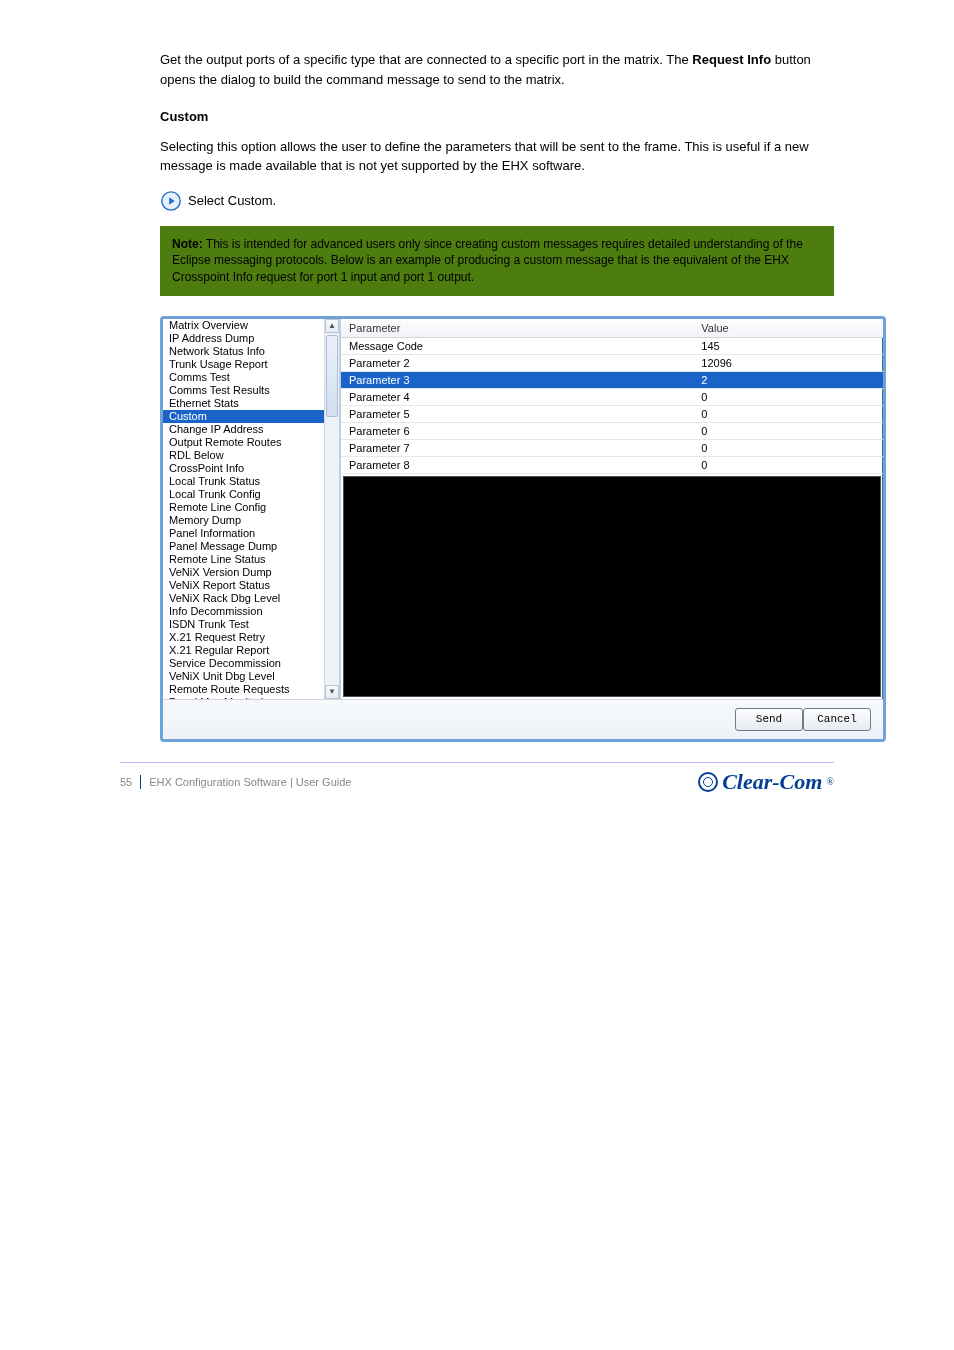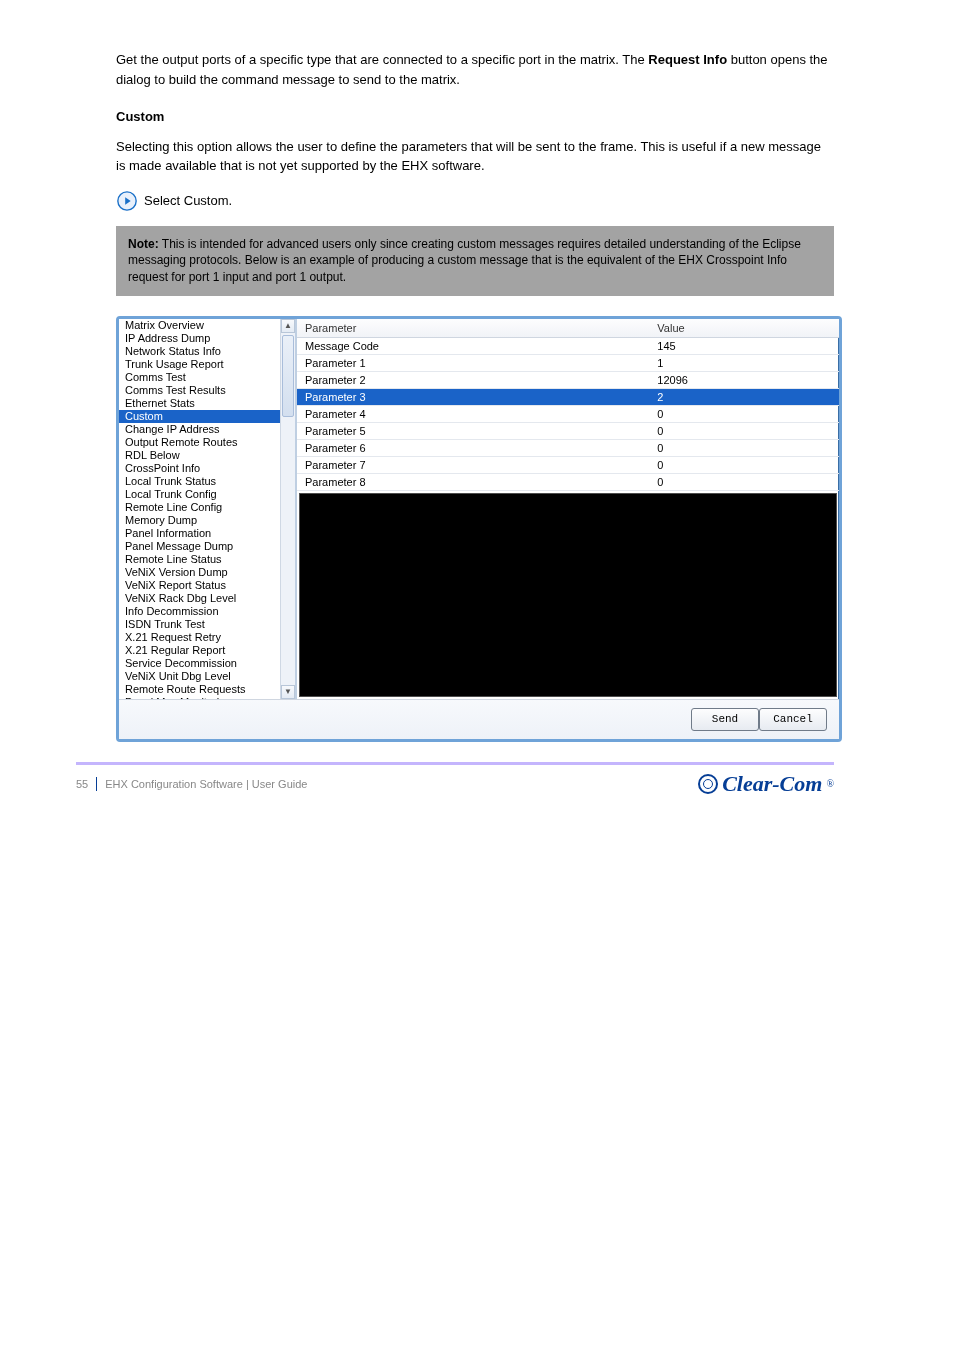--- a/index.html
+++ b/index.html
@@ -5,21 +5,21 @@
   body {
     margin: 0;
     padding: 0;
     font-family: Arial, sans-serif;
     font-size: 13px;
     background: #fff;
     color: #000;
     width: 954px;
   }
   .page {
-    padding: 40px 120px 30px 76px;
+    padding: 40px 120px 30px 120px;
   }
   .content {
     margin-left: 40px;
   }
   .para {
     line-height: 1.5;
     margin: 10px 0;
   }
   .bold { font-weight: bold; }
   .bullet-icon {
@@ -28,21 +28,21 @@
     height: 22px;
     vertical-align: middle;
     margin-right: 6px;
   }
   .bullet-line {
     display: flex;
     align-items: center;
     margin: 14px 0;
   }
   .note-box {
-    background: #a3a3a3;
+    background: #4d7c0f;
     padding: 10px 12px;
     margin: 14px 0;
     font-size: 12px;
     line-height: 1.4;
   }
   .screenshot-wrap {
     margin: 20px 0;
   }
   .dialog {
     width: 720px;
@@ -191,21 +191,21 @@
     height: 21px;
     border: 1px solid #707b89;
     background: linear-gradient(#fdfdfe,#e7ebf1);
     font-size: 11px;
     display: flex;
     align-items: center;
     justify-content: center;
     border-radius: 3px;
   }
   .page-footer {
-    border-top: 3px solid #c4b5fd;
+    border-top: 1px solid #c4b5fd;
     margin-top: 20px;
     padding-top: 6px;
     display: flex;
     justify-content: space-between;
     align-items: center;
     font-size: 11px;
     color: #666;
   }
   .brand {
     font-family: "Times New Roman", serif;
@@ -327,24 +327,20 @@
                   <th style="width:65%;margin-top:31px;">Parameter</th>
                   <th>Value</th>
                 </tr>
               </thead>
               <tbody id="gridbody">
                   <tr>
                     <td>Message Code</td>
                     <td>145</td>
                   </tr>
                   <tr>
-                    <td>Parameter 1</td>
-                    <td>1</td>
-                  </tr>
-                  <tr>
                     <td>Parameter 2</td>
                     <td>12096</td>
                   </tr>
                   <tr class="row-sel">
                     <td>Parameter 3</td>
                     <td>2</td>
                   </tr>
                   <tr>
                     <td>Parameter 4</td>
                     <td>0</td>

